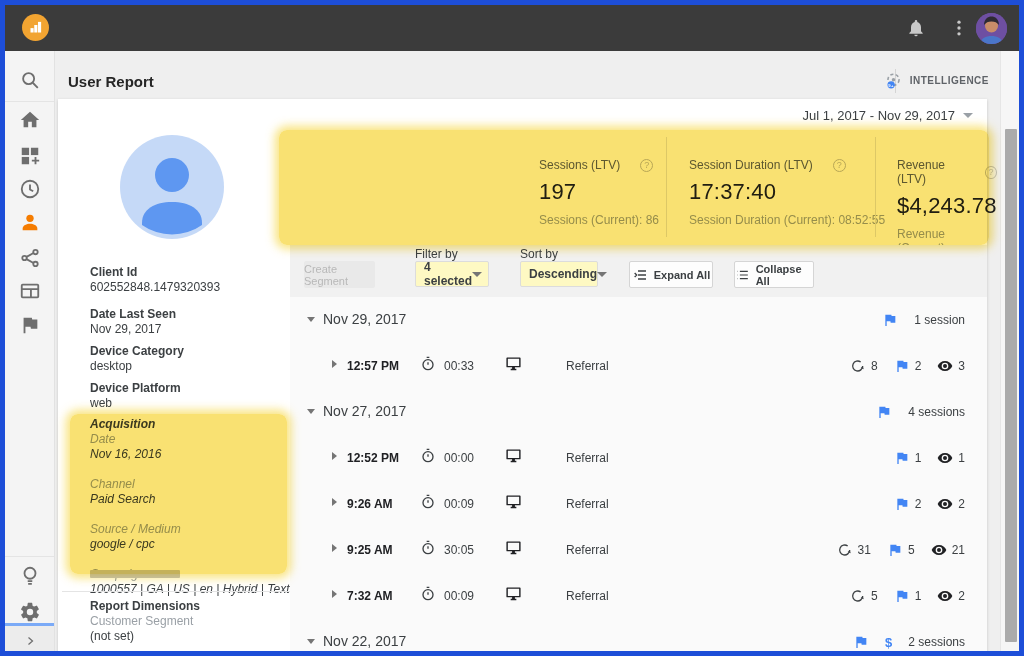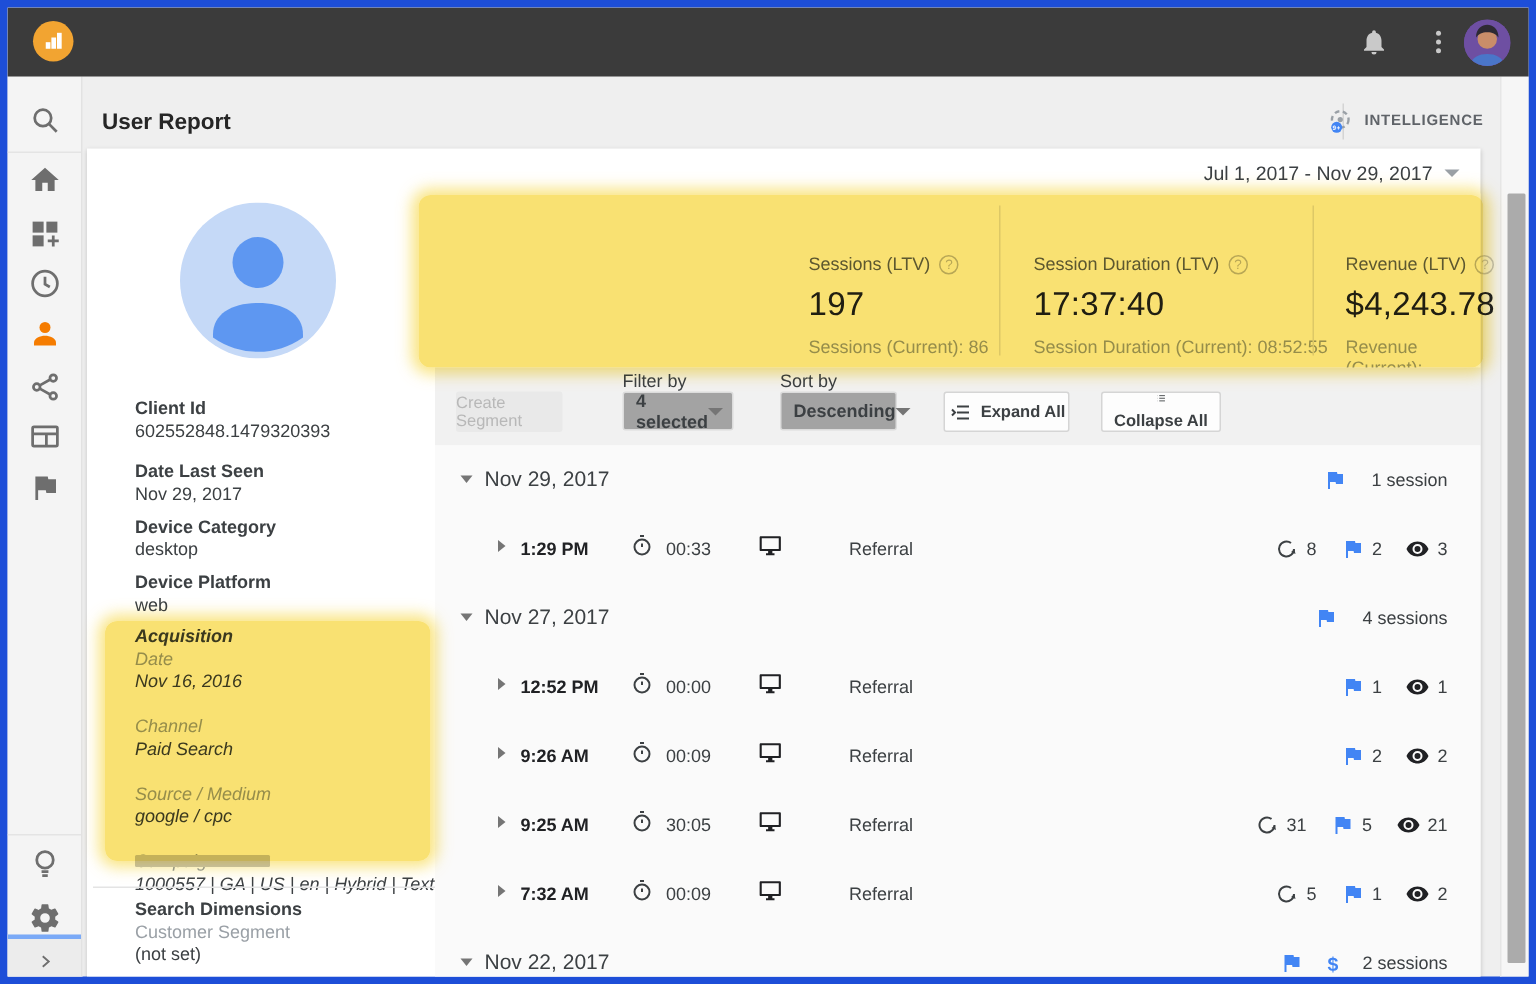--- a/index.html
+++ b/index.html
@@ -33,33 +33,33 @@
   .big-avatar { position:absolute; left:62px; top:36px; width:104px; height:104px; }
   .pf { position:absolute; left:32px; font-size:12px; color:#3C4043; line-height:15px; }
   .pf b { font-weight:bold; color:#3C4043; }
   .pf .gray { color:#9AA0A6; }
   .h-scroll { position:absolute; left:32px; top:471px; width:90px; height:8px; background:#C9C9C9; border-radius:1px; }
   .pf-divider { position:absolute; left:4px; top:492px; width:228px; height:1px; background:#E4E4E4; }
 
   
   .metrics { position:absolute; left:232px; top:30px; width:697px; height:116px; background:#FFF; }
   .metric-col { position:absolute; top:0; height:100%; }
-  .m-title { font-size:12px; color:#5F6368; display:flex; align-items:center; gap:6px; margin-top:40px; }
+  .m-title { font-size:12px; color:#5F6368; display:flex; align-items:center; gap:20px; margin-top:29px; }
   .help-ic { width:13px; height:13px; border-radius:50%; border:1px solid #BDBDBD; color:#BDBDBD; font-size:9px; display:inline-flex; align-items:center; justify-content:center; }
   .m-value { font-size:22px; color:#202124; margin-top:7px; letter-spacing:.2px; }
   .m-sub { font-size:12px; color:#9AA0A6; margin-top:8px; }
   .m-div { position:absolute; top:8px; width:1px; height:100px; background:#E3E3E3; }
   .metric-col:nth-of-type(4) .help-ic { opacity:.25; }
 
   
   .toolstrip { position:absolute; left:232px; top:146px; width:697px; height:52px; background:#F1F1F1; font-size:12px; color:#3C4043; }
   .ts-label { position:absolute; top:2px; font-size:12px; color:#3C4043; }
   .btn { position:absolute; top:16px; height:27px; display:flex; align-items:center; justify-content:center; gap:6px; font-size:11px; font-weight:bold; color:#3C4043; background:#FDFDFD; border:1px solid #D5D5D5; border-radius:2px; cursor:pointer; }
   .btn.disabled { background:#E9E9E9; border:none; color:#B8B8B8; font-weight:normal; }
-  .dd { position:absolute; top:16px; height:26px; background:#a3a3a3; border:1px solid #DCDCDC; border-radius:2px; display:flex; align-items:center; justify-content:space-between; padding:0 8px; font-size:12px; font-weight:bold; color:#3C4043; cursor:pointer; }
+  .dd { position:absolute; top:16px; height:26px; background:#fef9c3; border:1px solid #DCDCDC; border-radius:2px; display:flex; align-items:center; justify-content:space-between; padding:0 8px; font-size:12px; font-weight:bold; color:#3C4043; cursor:pointer; }
 
   
   .slist { position:absolute; left:232px; top:198px; width:697px; height:358px; background:#FAFAFA; overflow:hidden; }
   .sgroup-h { position:relative; height:46px; }
   .srow { position:relative; height:46px; }
   .tri-down { position:absolute; left:17px; top:20px; width:0; height:0; border-left:4.5px solid transparent; border-right:4.5px solid transparent; border-top:5px solid #757575; }
   .tri-right { position:absolute; left:42px; top:17px; width:0; height:0; border-top:4.5px solid transparent; border-bottom:4.5px solid transparent; border-left:5px solid #757575; }
   .g-date { position:absolute; left:33px; top:14px; font-size:14px; color:#3C4043; }
   .r-time { position:absolute; left:57px; top:16px; font-size:12px; font-weight:bold; color:#202124; }
   .r-timer { position:absolute; left:130px; top:13px; width:16px; height:16px; color:#3C4043; }
@@ -236,21 +236,21 @@
       <span class="gray">Channel</span><br>
       <span>Paid Search</span><br><br>
       <span class="gray">Source / Medium</span><br>
       <span>google / cpc</span><br><br>
       <span class="gray">Campaign</span><br>
       <span style="white-space:nowrap;">1000557 | GA | US | en | Hybrid | Text | S</span>
     </div>
     <div class="h-scroll"></div>
     <div class="pf-divider"></div>
     <div class="pf" style="top:500px;">
-      <b>Search Dimensions</b><br>
+      <b>Report Dimensions</b><br>
       <span class="gray">Customer Segment</span><br>
       <span>(not set)</span>
     </div>
 
     <div class="metrics">
       <div class="metric-col" style="left:249px;">
         <div class="m-title">
             <span>Sessions (LTV)</span>
             <span class="help-ic">?</span>
           </div>
@@ -289,21 +289,21 @@
       <div class="dd" style="left:230px; width:78px;">
         <span>Descending</span>
         <span class="caret-down" style="border-top-color:#757575;"></span>
       </div>
       <div class="btn" style="left:339px; width:84px;">
         <svg class="ic16" width="14" height="14" viewBox="0 0 24 24" fill="none" stroke="#3C4043" stroke-width="2">
             <path d="M9 6h12M9 12h12M9 18h12M4 9l3 3-3 3"></path>
           </svg>
         <span>Expand All</span>
       </div>
-      <div class="btn" style="left:444px; width:80px;flex-direction:column;">
+      <div class="btn" style="left:444px; width:80px;">
         <svg class="ic16" width="14" height="14" viewBox="0 0 24 24" fill="none" stroke="#3C4043" stroke-width="2">
             <path d="M8 6h13M8 12h13M8 18h13M3.5 6h.5M3.5 12h.5M3.5 18h.5"></path>
           </svg>
         <span>Collapse All</span>
       </div>
     </div>
 
     <div class="slist">
 
       <div class="sgroup-h">
@@ -314,21 +314,21 @@
               <svg class="ic16 flag-blue" viewBox="0 0 24 24" fill="currentColor">
                 <path d="M14.4 6L14 4H5v17h2v-7h5.6l.4 2h7V6z"></path>
               </svg>
             </span>
           <span>1 session</span>
         </div>
       </div>
 
       <div class="srow">
         <span class="tri-right"></span>
-        <span class="r-time">1:29 PM</span>
+        <span class="r-time">12:57 PM</span>
         <svg class="r-timer" viewBox="0 0 24 24" fill="none" stroke="currentColor" stroke-width="2">
             <circle cx="12" cy="13" r="7.5"></circle>
             <path d="M10 2h4M12 9.5V13"></path>
           </svg>
         <span class="r-dur">00:33</span>
         <svg class="r-dev" viewBox="0 0 24 24" fill="currentColor">
             <path d="M21 2H3c-.55 0-1 .45-1 1v12c0 .55.45 1 1 1h7v2H8v2h8v-2h-2v-2h7c.55 0 1-.45 1-1V3c0-.55-.45-1-1-1zm-1 12H4V4h16v10z"></path>
           </svg>
         <span class="r-chan">Referral</span>
         <div class="rcluster">

